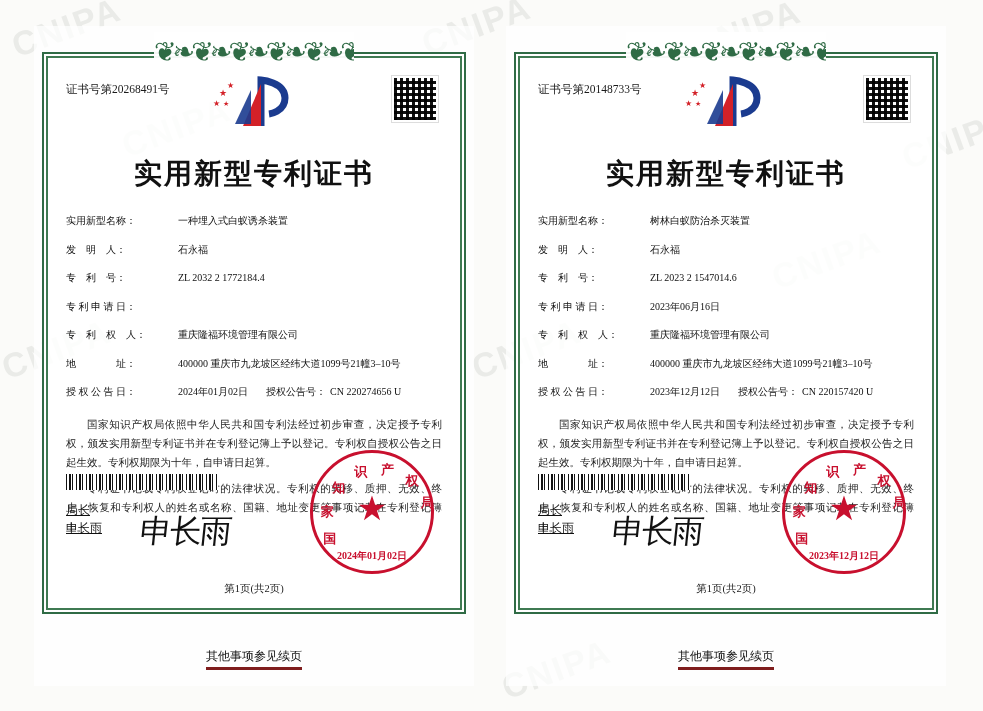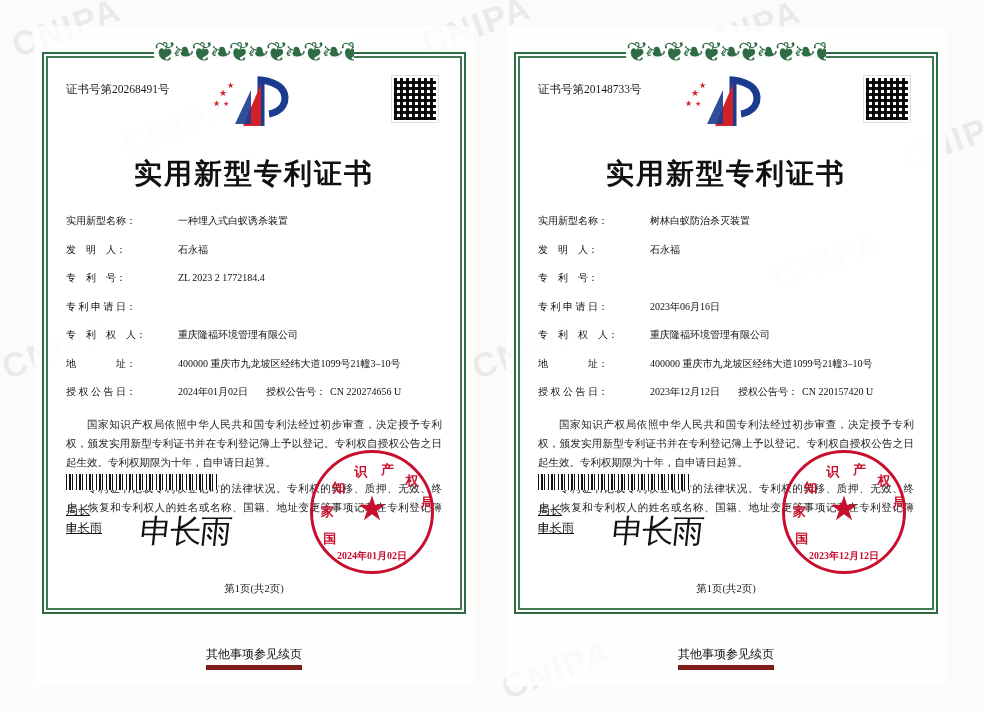--- a/index.html
+++ b/index.html
@@ -225,21 +225,21 @@
     font-size: 10.5px;
     color: #222;
   }
   .footnote {
     position: absolute;
     left: 50%;
     transform: translateX(-50%);
     bottom: 16px;
     font-size: 12px;
     color: #111;
-    border-bottom: 5px solid #7f1d1d;
+    border-bottom: 3px solid #7f1d1d;
     padding-bottom: 2px;
     white-space: nowrap;
   }
 </style>
 </head>
 <body>
 
 <div class="page">
 
   <div class="watermark" style="left:10px;  top:8px;">CNIPA</div>
@@ -283,21 +283,21 @@
             <div class="field">
               <div class="lbl">实用新型名称：</div>
               <div class="val">一种埋入式白蚁诱杀装置</div>
             </div>
             <div class="field">
               <div class="lbl">发　明　人：</div>
               <div class="val">石永福</div>
             </div>
             <div class="field">
               <div class="lbl">专　利　号：</div>
-              <div class="val">ZL 2023 2 1772184.4</div>
+              <div class="val">ZL 2032 2 1772184.4</div>
             </div>
             <div class="field">
               <div class="lbl">专 利 申 请 日：</div>
             </div>
             <div class="field">
               <div class="lbl">专　利　权　人：</div>
               <div class="val">重庆隆福环境管理有限公司</div>
             </div>
             <div class="field">
               <div class="lbl">地　　　　址：</div>
@@ -372,20 +372,21 @@
             <div class="field">
               <div class="lbl">实用新型名称：</div>
               <div class="val">树林白蚁防治杀灭装置</div>
             </div>
             <div class="field">
               <div class="lbl">发　明　人：</div>
               <div class="val">石永福</div>
             </div>
             <div class="field">
               <div class="lbl">专　利　号：</div>
+              <div class="val">ZL 2023 2 1547014.6</div>
             </div>
             <div class="field">
               <div class="lbl">专 利 申 请 日：</div>
               <div class="val">2023年06月16日</div>
             </div>
             <div class="field">
               <div class="lbl">专　利　权　人：</div>
               <div class="val">重庆隆福环境管理有限公司</div>
             </div>
             <div class="field">

